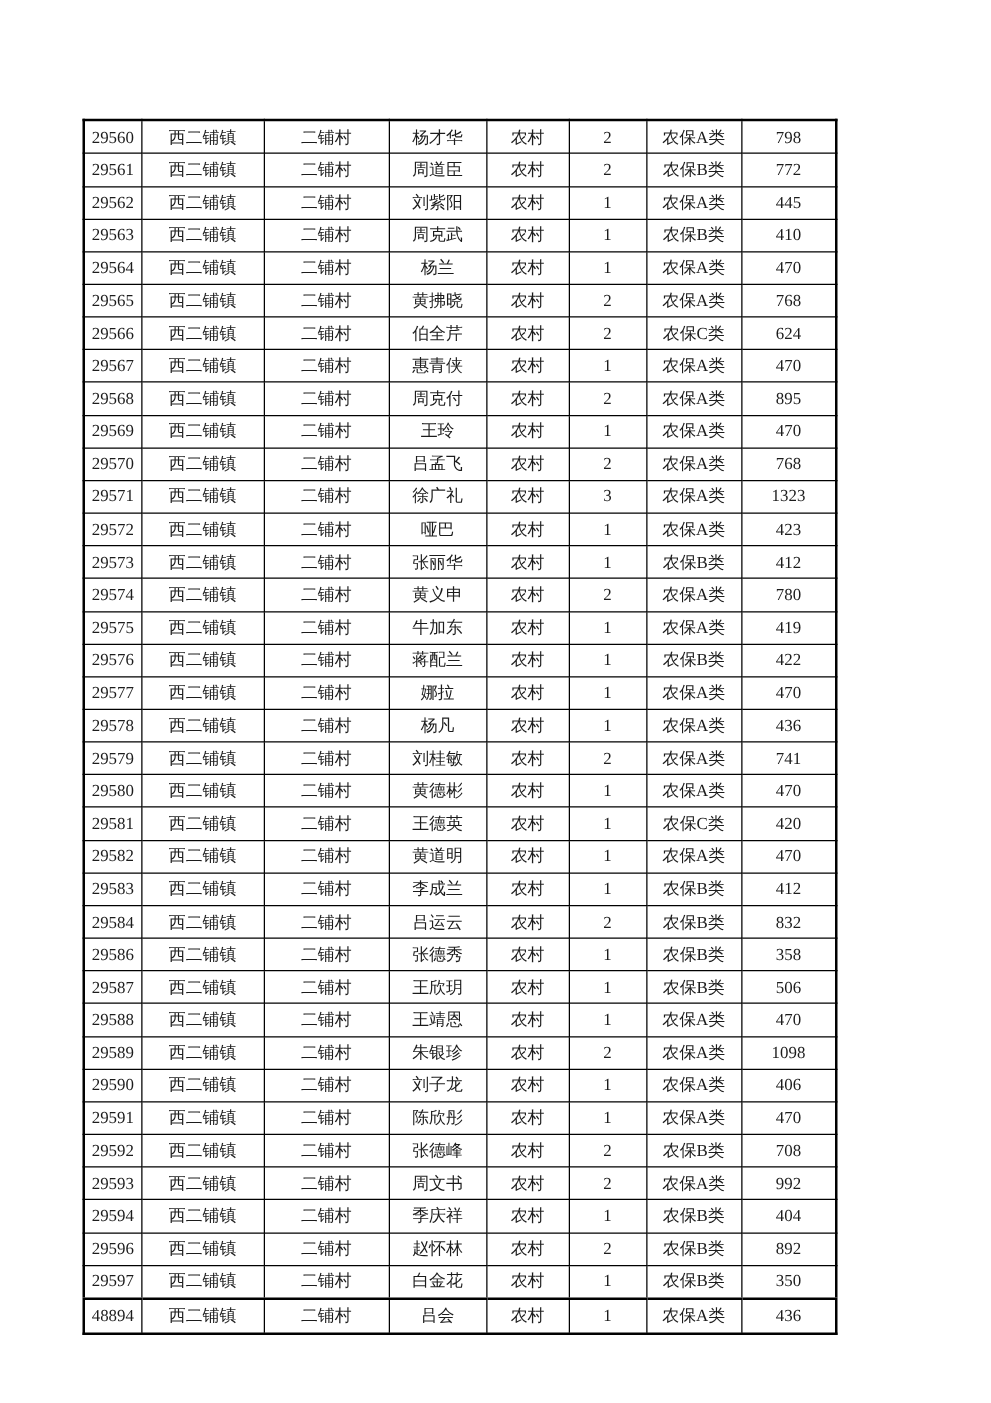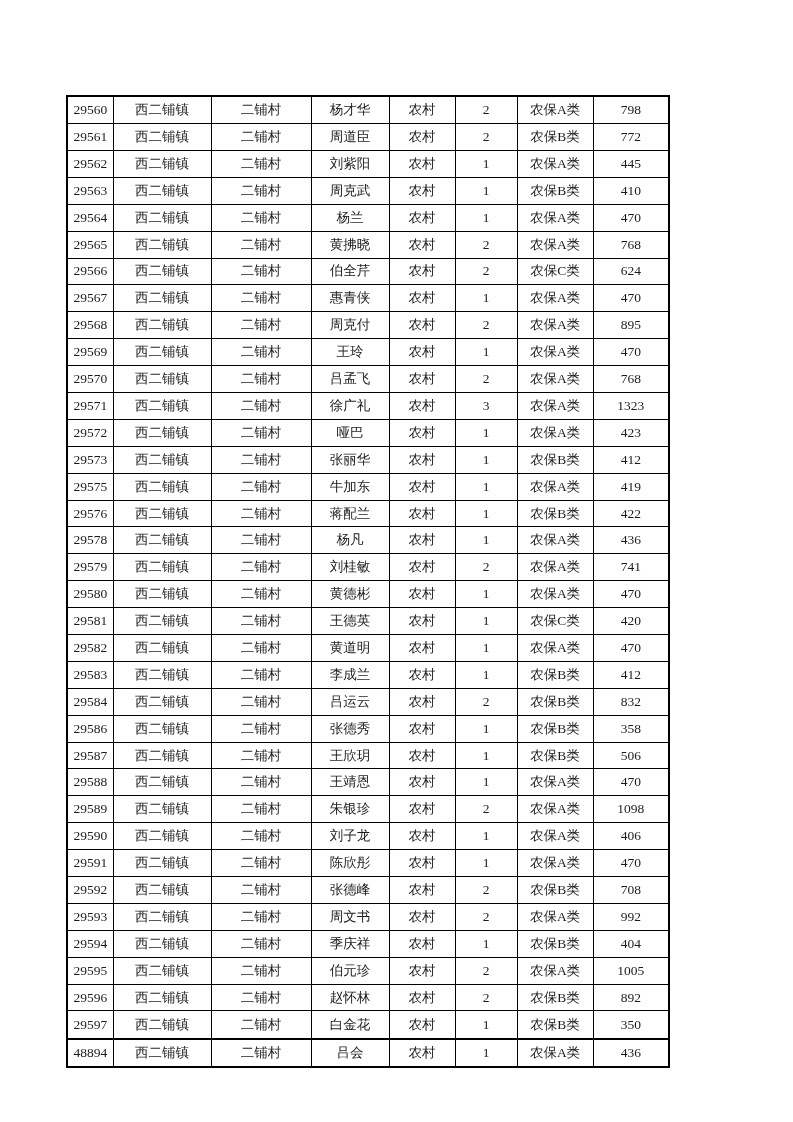--- a/index.html
+++ b/index.html
@@ -198,38 +198,58 @@
           <td>29573</td>
           <td>西二铺镇</td>
           <td>二铺村</td>
           <td>张丽华</td>
           <td>农村</td>
           <td>1</td>
           <td>农保B类</td>
           <td>412</td>
         </tr>
         <tr>
+          <td>29574</td>
+          <td>西二铺镇</td>
+          <td>二铺村</td>
+          <td>黄义申</td>
+          <td>农村</td>
+          <td>2</td>
+          <td>农保A类</td>
+          <td>780</td>
+        </tr>
+        <tr>
           <td>29575</td>
           <td>西二铺镇</td>
           <td>二铺村</td>
           <td>牛加东</td>
           <td>农村</td>
           <td>1</td>
           <td>农保A类</td>
           <td>419</td>
         </tr>
         <tr>
           <td>29576</td>
           <td>西二铺镇</td>
           <td>二铺村</td>
           <td>蒋配兰</td>
           <td>农村</td>
           <td>1</td>
           <td>农保B类</td>
           <td>422</td>
+        </tr>
+        <tr>
+          <td>29577</td>
+          <td>西二铺镇</td>
+          <td>二铺村</td>
+          <td>娜拉</td>
+          <td>农村</td>
+          <td>1</td>
+          <td>农保A类</td>
+          <td>470</td>
         </tr>
         <tr>
           <td>29578</td>
           <td>西二铺镇</td>
           <td>二铺村</td>
           <td>杨凡</td>
           <td>农村</td>
           <td>1</td>
           <td>农保A类</td>
           <td>436</td>
@@ -376,30 +396,20 @@
         </tr>
         <tr>
           <td>29594</td>
           <td>西二铺镇</td>
           <td>二铺村</td>
           <td>季庆祥</td>
           <td>农村</td>
           <td>1</td>
           <td>农保B类</td>
           <td>404</td>
-        </tr>
-        <tr>
-          <td>29595</td>
-          <td>西二铺镇</td>
-          <td>二铺村</td>
-          <td>伯元珍</td>
-          <td>农村</td>
-          <td>2</td>
-          <td>农保A类</td>
-          <td>1005</td>
         </tr>
         <tr>
           <td>29596</td>
           <td>西二铺镇</td>
           <td>二铺村</td>
           <td>赵怀林</td>
           <td>农村</td>
           <td>2</td>
           <td>农保B类</td>
           <td>892</td>

